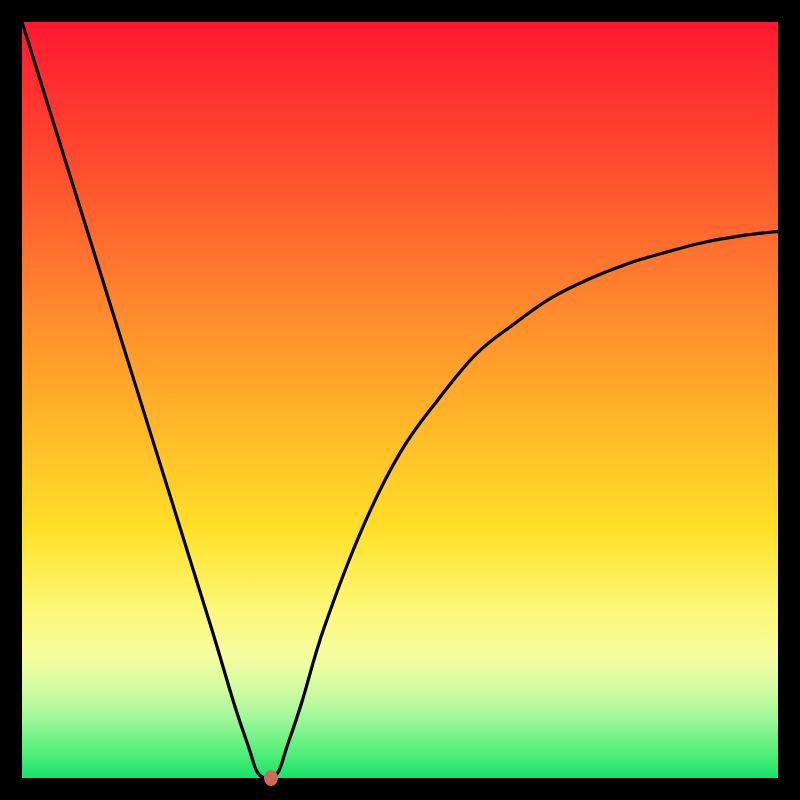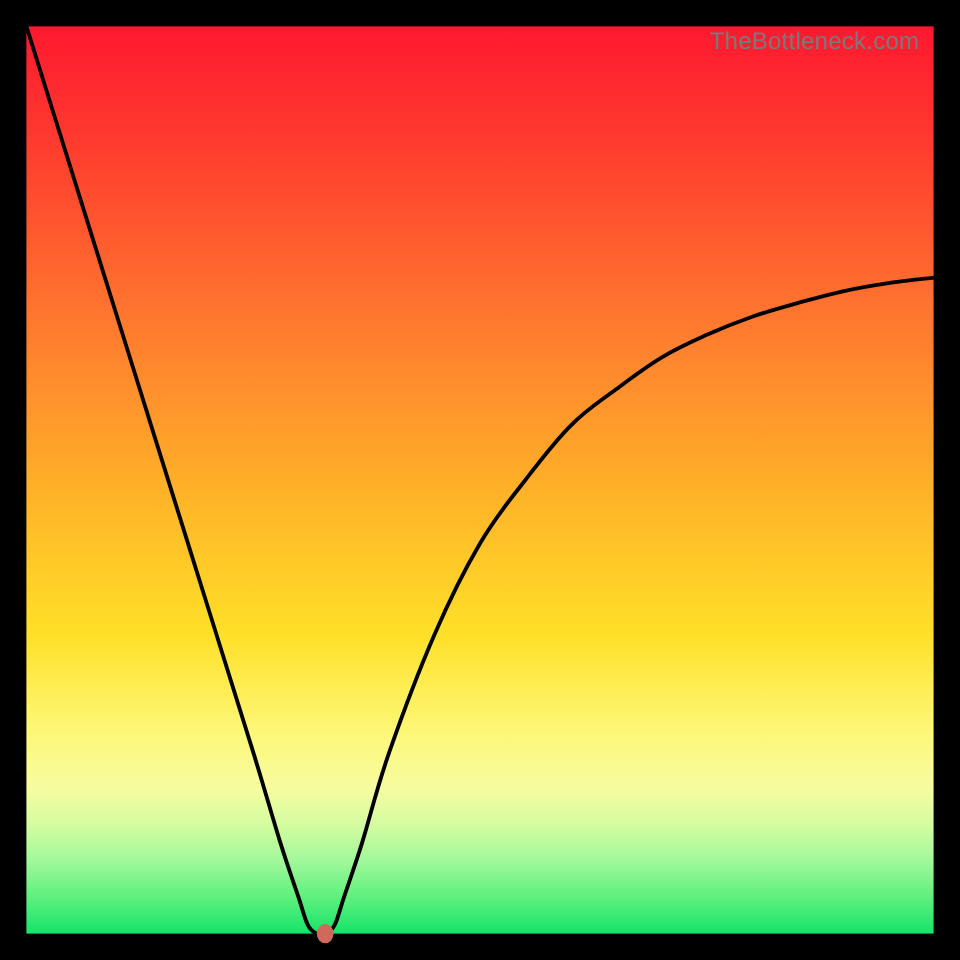--- a/index.html
+++ b/index.html
@@ -63,21 +63,20 @@
     background: #cf6a5a;
     transform: translate(-50%, -50%);
   }
 </style>
 </head>
 <body>
 
 <div class="frame">
   <div class="plot">
 
-    <div class="watermark">TheBottleneck.com</div>
 
     <svg class="curve" viewBox="0 0 756 756" preserveAspectRatio="none">
       <path id="curve-path" fill="none" stroke="#000" stroke-width="3.2" stroke-linejoin="round" stroke-linecap="round" d="M 0 0 C 6.804 21.772800000000007, 24.192000000000004 77.41440000000004, 37.800000000000004 120.96000000000004 C 51.408 164.50560000000002, 61.99200000000001 198.37439999999998, 75.60000000000001 241.91999999999996 C 89.20800000000001 285.46559999999994, 99.79199999999999 319.33439999999996, 113.39999999999999 362.88 C 127.008 406.42560000000003, 137.592 440.29440000000005, 151.20000000000002 483.84000000000003 C 164.80800000000002 527.3856000000001, 178.1136 569.4191999999999, 189 604.8 C 199.8864 640.1808, 204.876 658.6272, 211.68 680.4 C 218.484 702.1727999999999, 222.71759999999998 713.5128, 226.79999999999998 725.76 C 230.8824 738.0072, 231.6384 742.9968, 234.35999999999999 748.44 C 237.08159999999998 753.8832000000001, 239.19840000000002 754.6392, 241.92000000000002 756 C 244.6416 757.3608, 246.75840000000002 757.3608, 249.48000000000002 756 C 252.2016 754.6392, 254.31840000000003 753.8832000000001, 257.04 748.44 C 259.7616 742.9968, 260.51759999999996 738.0072, 264.59999999999997 725.76 C 268.6824 713.5128, 272.91599999999994 702.1727999999999, 279.71999999999997 680.4 C 286.524 658.6272, 291.51360000000005 636.0984, 302.40000000000003 604.8 C 313.2864 573.5015999999999, 326.592 537.8184, 340.2 506.52 C 353.808 475.22159999999997, 364.392 454.0536, 378 430.92 C 391.608 407.7864, 402.192 395.6904, 415.8 378 C 429.408 360.3096, 439.99199999999996 346.248, 453.59999999999997 332.64 C 467.20799999999997 319.032, 477.79200000000003 312.60600000000005, 491.40000000000003 302.40000000000003 C 505.00800000000004 292.194, 515.592 284.1048, 529.1999999999999 275.94 C 542.8079999999999 267.7752, 553.3919999999999 263.1636, 567 257.03999999999996 C 580.6080000000001 250.91639999999995, 591.192 246.68279999999996, 604.8000000000001 241.91999999999996 C 618.4080000000001 237.15719999999996, 628.9920000000001 234.39024000000003, 642.6 230.58000000000004 C 656.208 226.76976000000005, 666.792 223.74576000000008, 680.4 220.75200000000007 C 694.0079999999999 217.75824000000006, 704.5919999999999 215.98919999999998, 718.1999999999999 213.94799999999998 C 731.808 211.90679999999998, 749.196 210.22848000000002, 756 209.41200000000003"></path>
     </svg>
 
     <div class="marker" id="marker" style="left: 249.48px; top: 756px;"></div>
   </div>
 </div>
 
 </body></html>

